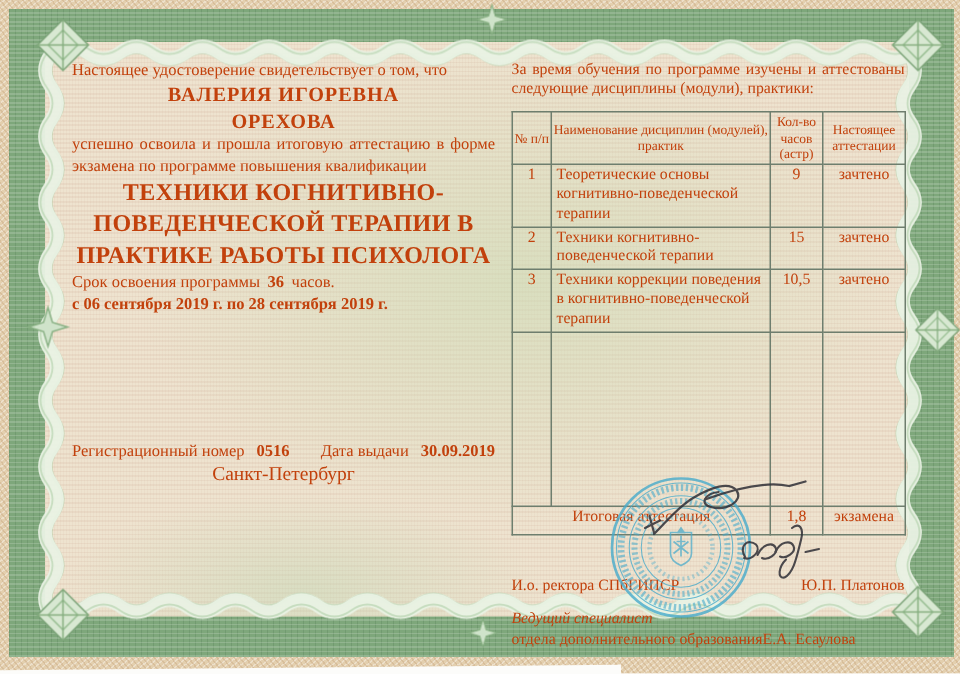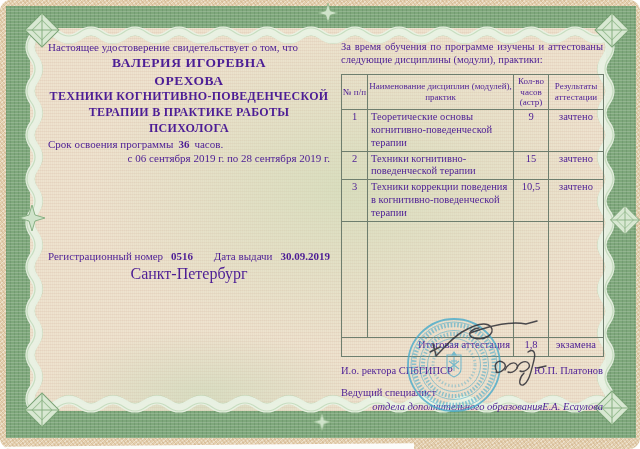--- a/index.html
+++ b/index.html
@@ -1,18 +1,18 @@
 <!DOCTYPE html>
 <html><head>
 <meta charset="utf-8">
 <style>
   html,body{margin:0;padding:0;background:#ffffff;}
   .cert{
     position:relative;width:640px;height:449px;overflow:hidden;
-    font-family:"Liberation Serif","DejaVu Serif",serif;color:#4c1d95;border-radius:11px;
+    font-family:"Liberation Serif","DejaVu Serif",serif;color:#c2410c;
   }
   
   .band-outer{
     position:absolute;inset:0;
     background-color:#e3cfae;
     background-image:
       repeating-linear-gradient(52deg, rgba(186,146,104,0.28) 0 1px, transparent 1px 3px),
       repeating-linear-gradient(-40deg, rgba(255,255,255,0.35) 0 1px, transparent 1px 3px);
   }
   
@@ -38,50 +38,50 @@
 
   .left-col{position:absolute;left:48px;top:40px;width:282px;font-size:11px;line-height:1.3;}
   .right-col{position:absolute;left:341px;top:40px;width:262px;font-size:10.5px;line-height:1.28;}
 
   .left-col p,.right-col p{margin:0;}
   .intro-line{text-align:left;}
   .person-name{text-align:center;font-weight:bold;font-size:13.5px;letter-spacing:0.6px;}
   .surname{margin-top:16px;}
   .name-patronymic{margin-top:9px;}
   .statement{margin-top:17px;text-align:justify;}
-  .program-title{margin-top:11px;text-align:center;font-weight:bold;font-size:12px;line-height:1.32;letter-spacing:0.3px;}
+  .program-title{margin-top:11px;text-align:center;font-weight:bold;font-size:16px;line-height:1.32;letter-spacing:0.3px;}
   .duration-line{margin-top:15px;}
   .duration-line .num{font-weight:bold;margin:0 5px;}
   .period-label{margin-top:19px;}
-  .period-value{font-weight:normal;text-align:right;}
+  .period-value{font-weight:bold;}
   .reg-row{margin-top:84px;display:flex;justify-content:space-between;align-items:baseline;}
   .reg-row .num{font-weight:bold;margin-left:8px;margin-top:24px;}
-  .city-line{margin-top:20px;text-align:center;font-size:16px;}
+  .city-line{margin-top:20px;text-align:center;font-size:13px;}
 
   .right-intro{text-align:justify;}
   table.disc{border-collapse:collapse;table-layout:fixed;width:262px;margin-top:7px;}
   table.disc col.c-num{width:26px;}
   table.disc col.c-name{width:146px;}
   table.disc col.c-hours{width:35px;}
   table.disc col.c-res{width:55px;}
   table.disc th,table.disc td{
     border:1px solid #6e7e6e;padding:1px 3px;vertical-align:top;
     font-weight:normal;font-size:10.5px;line-height:1.22;
   }
   table.disc thead th{font-size:9px;text-align:center;vertical-align:middle;line-height:1.2;height:30px;padding:1px 1px;}
   td.cell-num,td.cell-hours,td.cell-res{text-align:center;}
   tr.row-1 td{height:24px;} tr.row-2 td{height:23px;} tr.row-3 td{height:33px;}
   tr.spacer-row td{height:113px;}
   tr.final-row td{height:16px;}
-  td.final-name{padding-left:22px;text-align:right;margin-top:44px;}
-
-  .sig-block{margin-top:7px;}
+  td.final-name{padding-left:22px;text-align:center;margin-top:44px;}
+
+  .sig-block{margin-top:27px;}
   .sig-row{display:flex;justify-content:space-between;align-items:baseline;}
-  .sig-row.second{margin-top:9px;}
-  .pos-line2-row{display:flex;justify-content:flex-end;align-items:baseline;font-style:italic;}
+  .sig-row.second{margin-top:9px;font-style:italic;}
+  .pos-line2-row{display:flex;justify-content:flex-start;align-items:baseline;}
   .photo-edge{
     position:absolute;left:-6px;bottom:-3px;width:420px;height:7px;background:#fcfcfa;
     transform:rotate(-0.5deg);
   }
 </style>
 </head>
 <body>
 
 <div class="cert">
   <div class="band-outer"></div>
@@ -130,20 +130,21 @@
       <use href="#starOrn" transform="translate(32,218)"></use>
       <use href="#starOrn" transform="translate(328,13) scale(0.75)"></use>
       <use href="#starOrn" transform="translate(322,422) scale(0.7)"></use>
     </g>
   </svg>
 
   <div class="left-col">
     <p class="intro-line">Настоящее удостоверение свидетельствует о том, что</p>
     <p class="person-name name-patronymic">ВАЛЕРИЯ ИГОРЕВНА</p>
     <p class="person-name surname">ОРЕХОВА</p>
+    <p class="statement">успешно освоила и прошла итоговую аттестацию в форме экзамена по программе повышения квалификации</p>
     <p class="program-title">ТЕХНИКИ КОГНИТИВНО-ПОВЕДЕНЧЕСКОЙ ТЕРАПИИ В ПРАКТИКЕ РАБОТЫ ПСИХОЛОГА</p>
     <p class="duration-line">
       <span>Срок освоения программы</span><span class="num">36</span><span>часов.</span>
     </p>
     <p class="period-value">с 06 сентября 2019 г. по 28 сентября 2019 г.</p>
     <div class="reg-row">
       <span><span>Регистрационный номер</span><span class="num">0516</span></span>
       <span><span>Дата выдачи</span><span class="num">30.09.2019</span></span>
     </div>
     <p class="city-line">Санкт-Петербург</p>
@@ -156,21 +157,21 @@
           <col class="c-num">
           <col class="c-name">
           <col class="c-hours">
           <col class="c-res">
         </colgroup>
       <thead>
         <tr>
           <th>№ п/п</th>
           <th>Наименование дисциплин (модулей), практик</th>
           <th>Кол-во часов (астр)</th>
-          <th>Результаты аттестации</th>
+          <th>Настоящее аттестации</th>
         </tr>
       </thead>
       <tbody>
         <tr class="row-1">
           <td class="cell-num">1</td>
           <td>Теоретические основы когнитивно-поведенческой терапии</td>
           <td class="cell-hours">9</td>
           <td class="cell-res">зачтено</td>
         </tr>
         <tr class="row-2">

